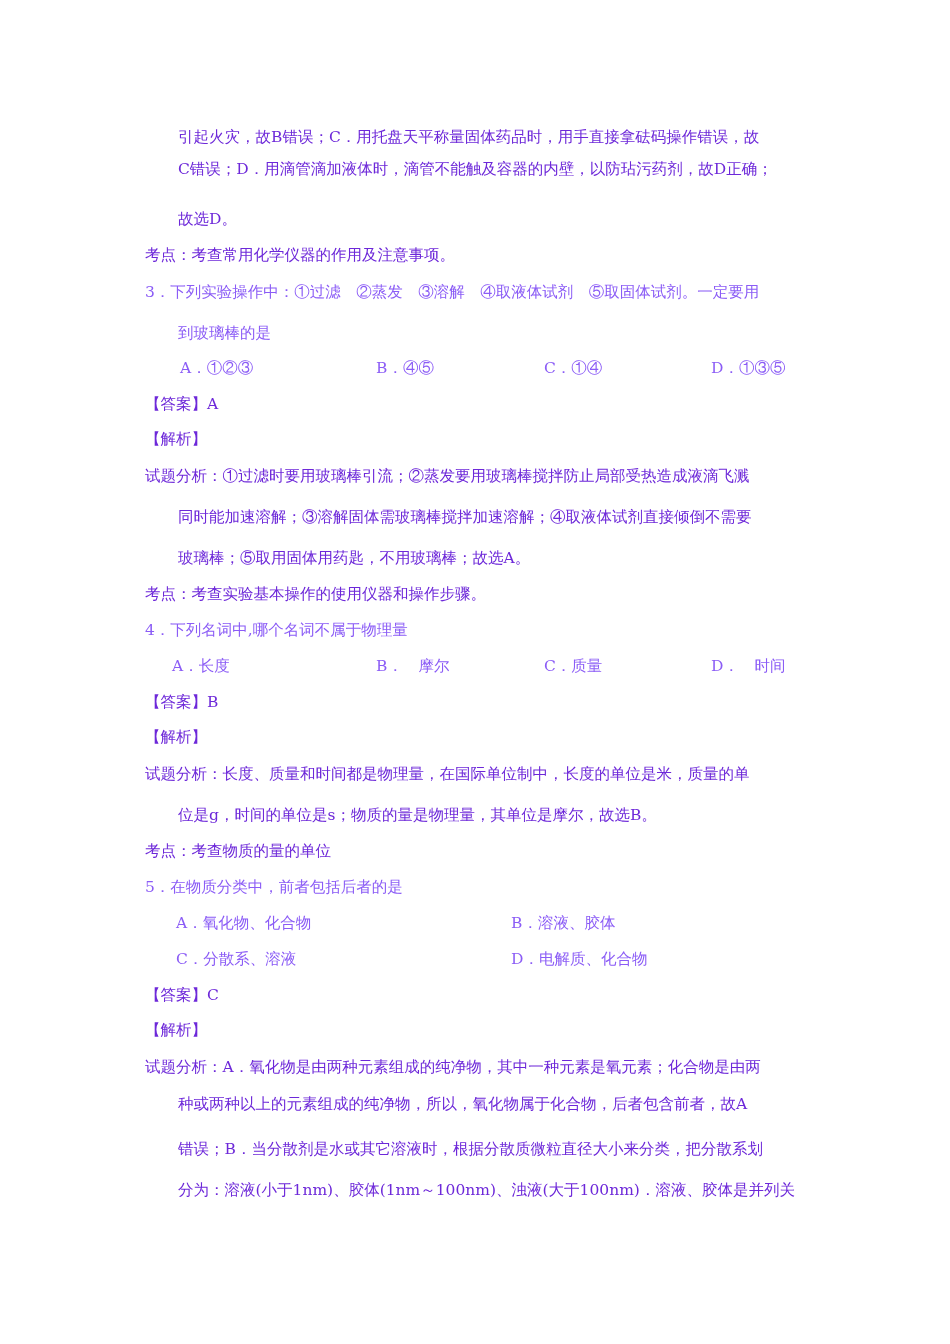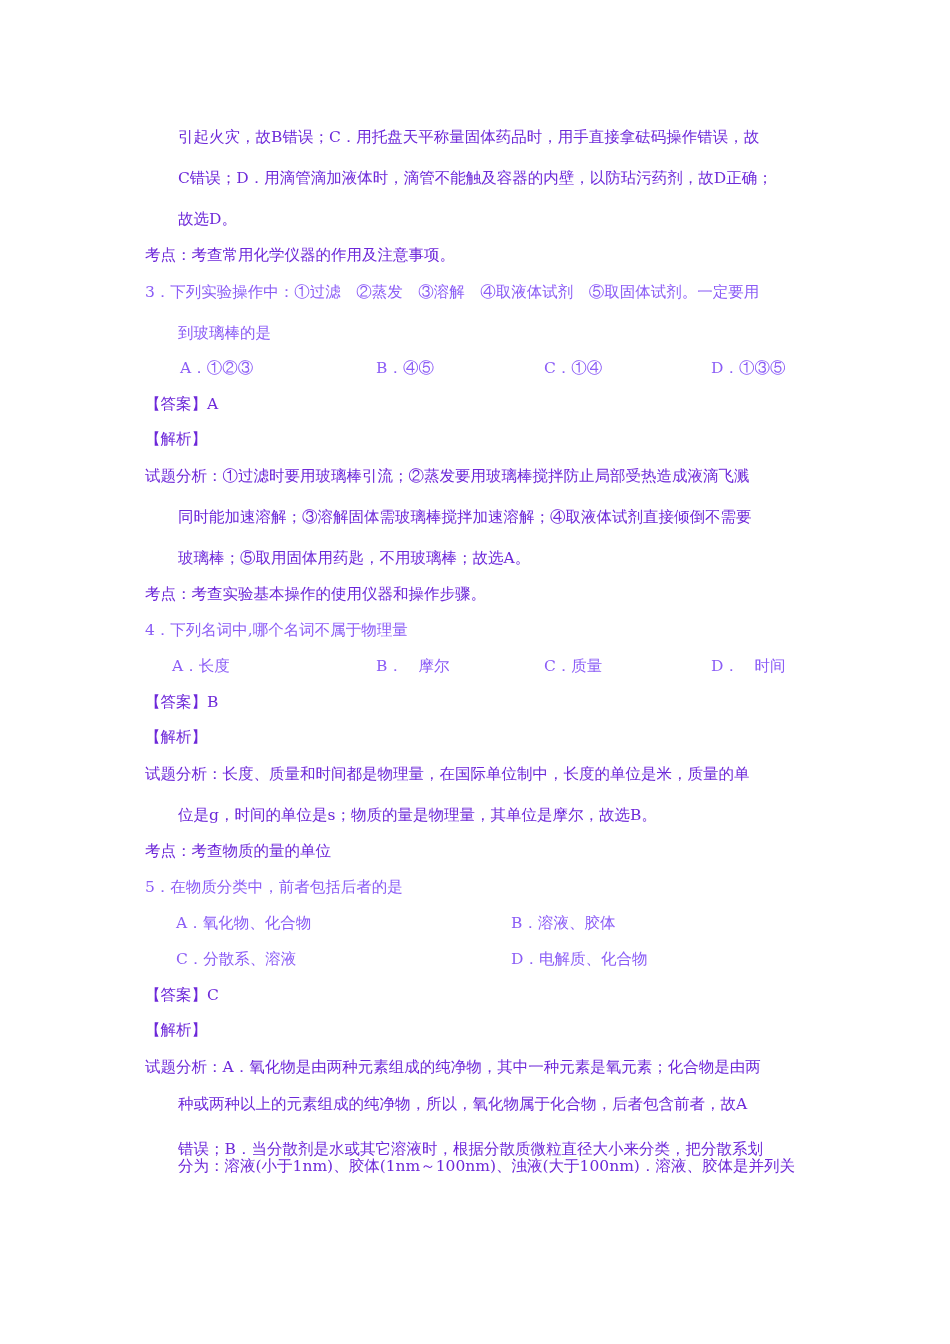--- a/index.html
+++ b/index.html
@@ -9,21 +9,21 @@
   .red { color: #6d28d9; }
   .black { color: #8b5cf6; }
   .l0 { left: 145px; }
   .l1 { left: 178px; }
   .opt { position: absolute; white-space: nowrap; line-height: 20px; }
 </style>
 </head>
 <body>
 
 <div class="line red l1" style="top:127px">引起火灾，故B错误；C．用托盘天平称量固体药品时，用手直接拿砝码操作错误，故</div>
-<div class="line red l1" style="top:168px">C错误；D．用滴管滴加液体时，滴管不能触及容器的内壁，以防玷污药剂，故D正确；</div>
+<div class="line red l1" style="top:159px">C错误；D．用滴管滴加液体时，滴管不能触及容器的内壁，以防玷污药剂，故D正确；</div>
 <div class="line red l1" style="top:209px">故选D。</div>
 <div class="line red l0" style="top:245px">考点：考查常用化学仪器的作用及注意事项。</div>
 
 <div class="line black l0" style="top:282px">3．下列实验操作中：①过滤　②蒸发　③溶解　④取液体试剂　⑤取固体试剂。一定要用</div>
 <div class="line black l1" style="top:323px">到玻璃棒的是</div>
 <div class="opt black" style="top:358px;left:180px">A．①②③</div>
 <div class="opt black" style="top:358px;left:376px">B．④⑤</div>
 <div class="opt black" style="top:358px;left:544px">C．①④</div>
 <div class="opt black" style="top:358px;left:711px">D．①③⑤</div>
 <div class="line red l0" style="top:394px">【答案】A</div>
@@ -47,13 +47,13 @@
 <div class="line black l0" style="top:877px">5．在物质分类中，前者包括后者的是</div>
 <div class="opt black" style="top:913px;left:176px">A．氧化物、化合物</div>
 <div class="opt black" style="top:913px;left:511px">B．溶液、胶体</div>
 <div class="opt black" style="top:949px;left:176px">C．分散系、溶液</div>
 <div class="opt black" style="top:949px;left:511px">D．电解质、化合物</div>
 <div class="line red l0" style="top:985px">【答案】C</div>
 <div class="line red l0" style="top:1020px">【解析】</div>
 <div class="line red l0" style="top:1057px">试题分析：A．氧化物是由两种元素组成的纯净物，其中一种元素是氧元素；化合物是由两</div>
 <div class="line red l1" style="top:1094px">种或两种以上的元素组成的纯净物，所以，氧化物属于化合物，后者包含前者，故A</div>
 <div class="line red l1" style="top:1139px">错误；B．当分散剂是水或其它溶液时，根据分散质微粒直径大小来分类，把分散系划</div>
-<div class="line red l1" style="top:1156px">分为：溶液(小于1nm)、胶体(1nm～100nm)、浊液(大于100nm)．溶液、胶体是并列关</div>
+<div class="line red l1" style="top:1180px">分为：溶液(小于1nm)、胶体(1nm～100nm)、浊液(大于100nm)．溶液、胶体是并列关</div>
 
 </body></html>

